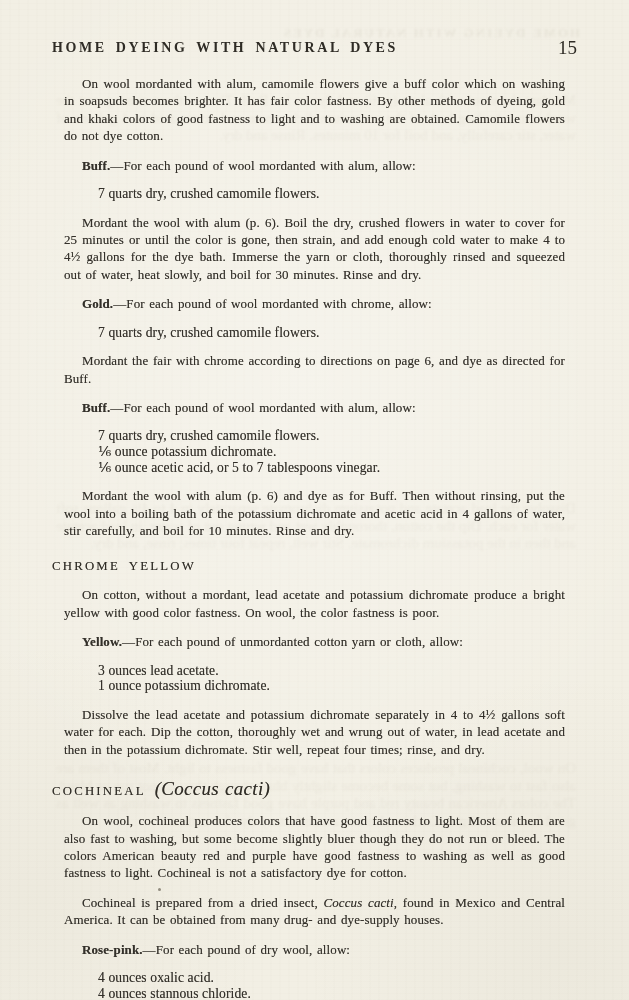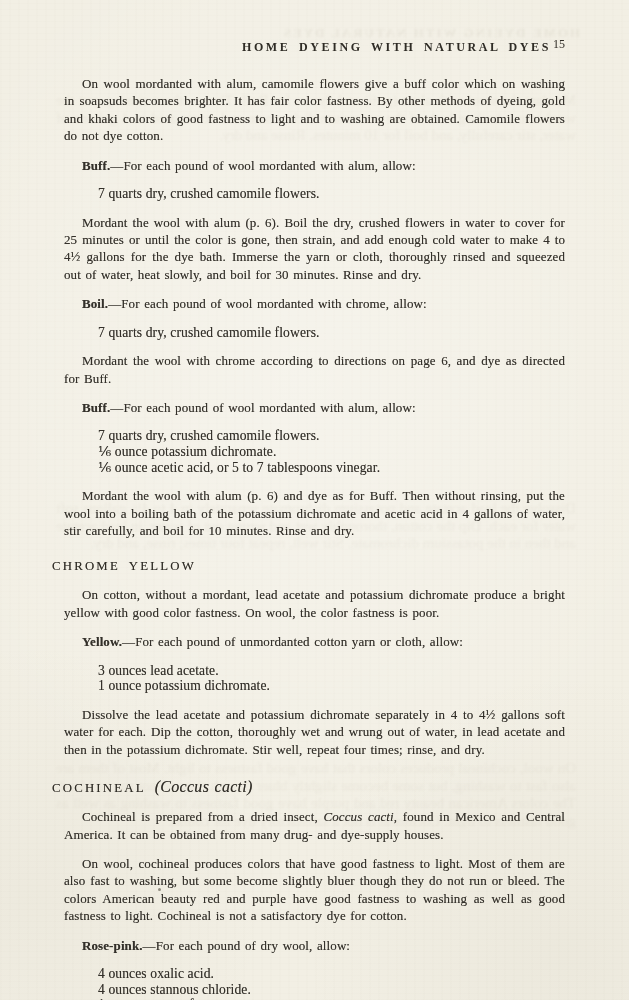--- a/index.html
+++ b/index.html
@@ -33,30 +33,30 @@
   }
   .ghost.head{white-space:nowrap;font-size:13px;letter-spacing:2px;font-weight:bold;opacity:0.07;}
   
   .running-row{
     position:relative;
     height:20px;
     margin:40px 52px 0 52px;
   }
   .running-head{
     position:absolute;left:0;right:26px;top:0;
-    text-align:right;
-    font-size:12px;
+    text-align:left;
+    font-size:14px;
     font-weight:bold;
     letter-spacing:2.6px;
     word-spacing:3px;
     color:#2f2c26;
   }
   .page-number{
-    position:absolute;right:12px;top:-3px;
-    font-size:12px;
+    position:absolute;right:0;top:-3px;
+    font-size:19px;
     color:#2f2c26;
   }
   
   .text-block{
     position:relative;
     margin:15px 52px 0 52px;
     width:525px;
   }
   p.body{
     margin:12px;
@@ -87,21 +87,21 @@
     font-weight:normal;
     letter-spacing:2.2px;
     word-spacing:4px;
     color:#2f2c26;
     text-shadow:0 0 0.5px rgba(51,48,42,0.5);
   }
   h2.sec .species{
     font-style:italic;
     letter-spacing:0.3px;
     word-spacing:1px;
-    font-size:16px;
+    font-size:19px;
     margin-top:28px;
   }
   .speck{
     position:absolute;
     width:3px;height:3px;border-radius:50%;
     background:rgba(70,62,48,0.55);
   }
 </style>
 </head>
 <body>
@@ -122,25 +122,25 @@
 
     <section>
       <p class="body">On wool mordanted with alum, camomile flowers give a buff color which on washing in soapsuds becomes brighter.  It has fair color fastness.  By other methods of dyeing, gold and khaki colors of good fastness to light and to washing are obtained.  Camomile flowers do not dye cotton.</p>
 
       <p class="body"><span class="lead">Buff.</span><span>—For each pound of wool mordanted with alum, allow:</span></p>
       <ul class="recipe">
         <li>7 quarts dry, crushed camomile flowers.</li>
       </ul>
       <p class="body">Mordant the wool with alum (p. 6).  Boil the dry, crushed flowers in water to cover for 25 minutes or until the color is gone, then strain, and add enough cold water to make 4 to 4½ gallons for the dye bath.  Immerse the yarn or cloth, thoroughly rinsed and squeezed out of water, heat slowly, and boil for 30 minutes.  Rinse and dry.</p>
 
-      <p class="body"><span class="lead">Boil.</span><span>—For each pound of wool mordanted with chrome, allow:</span></p>
+      <p class="body"><span class="lead">Gold.</span><span>—For each pound of wool mordanted with chrome, allow:</span></p>
       <ul class="recipe">
         <li>7 quarts dry, crushed camomile flowers.</li>
       </ul>
-      <p class="body">Mordant the wool with chrome according to directions on page 6, and dye as directed for Buff.</p>
+      <p class="body">Mordant the fair with chrome according to directions on page 6, and dye as directed for Buff.</p>
 
       <p class="body"><span class="lead">Buff.</span><span>—For each pound of wool mordanted with alum, allow:</span></p>
       <ul class="recipe">
         <li>7 quarts dry, crushed camomile flowers.</li>
         <li>⅙ ounce potassium dichromate.</li>
         <li>⅙ ounce acetic acid, or 5 to 7 tablespoons vinegar.</li>
       </ul>
       <p class="body">Mordant the wool with alum (p. 6) and dye as for Buff.  Then without rinsing, put the wool into a boiling bath of the potassium dichromate and acetic acid in 4 gallons of water, stir carefully, and boil for 10 minutes.  Rinse and dry.</p>
     </section>
 
@@ -151,22 +151,22 @@
       <p class="body"><span class="lead">Yellow.</span><span>—For each pound of unmordanted cotton yarn or cloth, allow:</span></p>
       <ul class="recipe">
         <li>3 ounces lead acetate.</li>
         <li>1 ounce potassium dichromate.</li>
       </ul>
       <p class="body">Dissolve the lead acetate and potassium dichromate separately in 4 to 4½ gallons soft water for each.  Dip the cotton, thoroughly wet and wrung out of water, in lead acetate and then in the potassium dichromate.  Stir well, repeat four times; rinse, and dry.</p>
     </section>
 
     <section>
       <h2 class="sec"><span>COCHINEAL</span> <span class="species">(Coccus cacti)</span></h2>
+      <p class="body">On wool, cochineal produces colors that have good fastness to light.  Most of them are also fast to washing, but some become slightly bluer though they do not run or bleed.  The colors American beauty red and purple have good fastness to washing as well as good fastness to light.  Cochineal is not a satisfactory dye for cotton.</p>
       <p class="body"><span>Cochineal is prepared from a dried insect, </span><i>Coccus cacti</i><span>, found in Mexico and Central America.  It can be obtained from many drug- and dye-supply houses.</span></p>
-      <p class="body">On wool, cochineal produces colors that have good fastness to light.  Most of them are also fast to washing, but some become slightly bluer though they do not run or bleed.  The colors American beauty red and purple have good fastness to washing as well as good fastness to light.  Cochineal is not a satisfactory dye for cotton.</p>
 
       <p class="body"><span class="lead">Rose-pink.</span><span>—For each pound of dry wool, allow:</span></p>
       <ul class="recipe">
         <li>4 ounces oxalic acid.</li>
         <li>4 ounces stannous chloride.</li>
         <li>1 ounce cream of tartar.</li>
       </ul>
     </section>
 
   </main>

